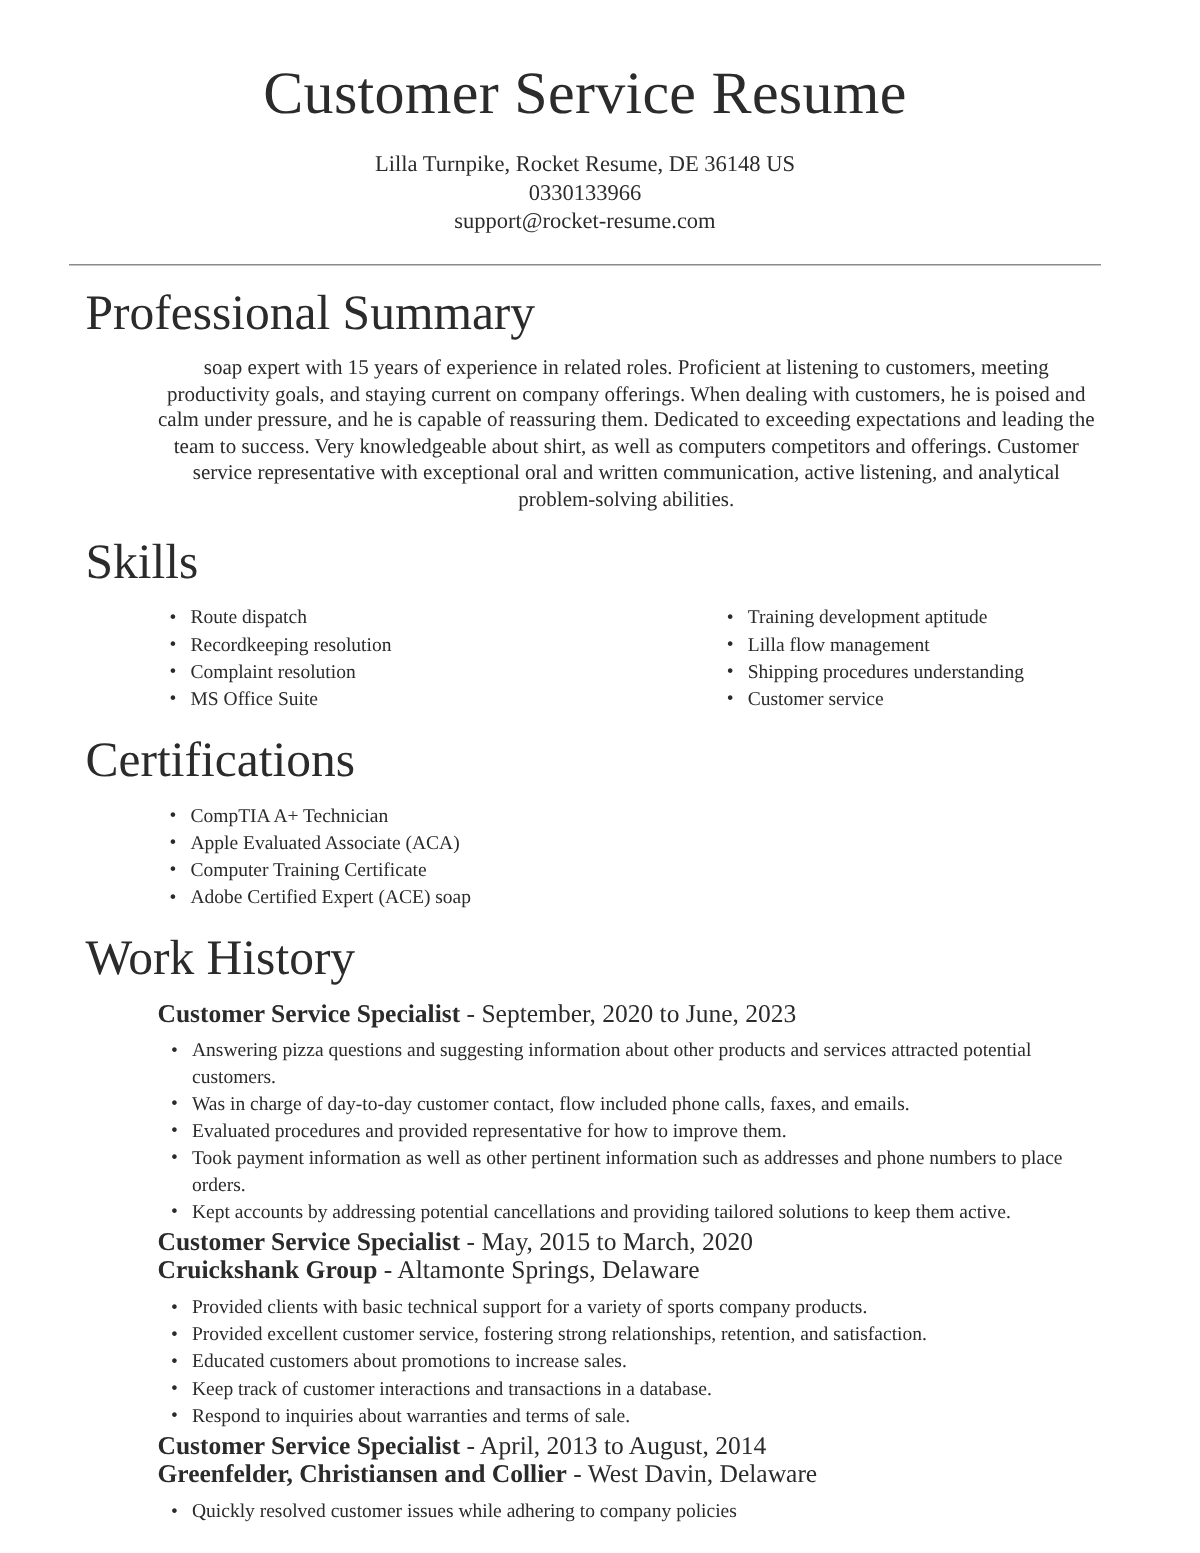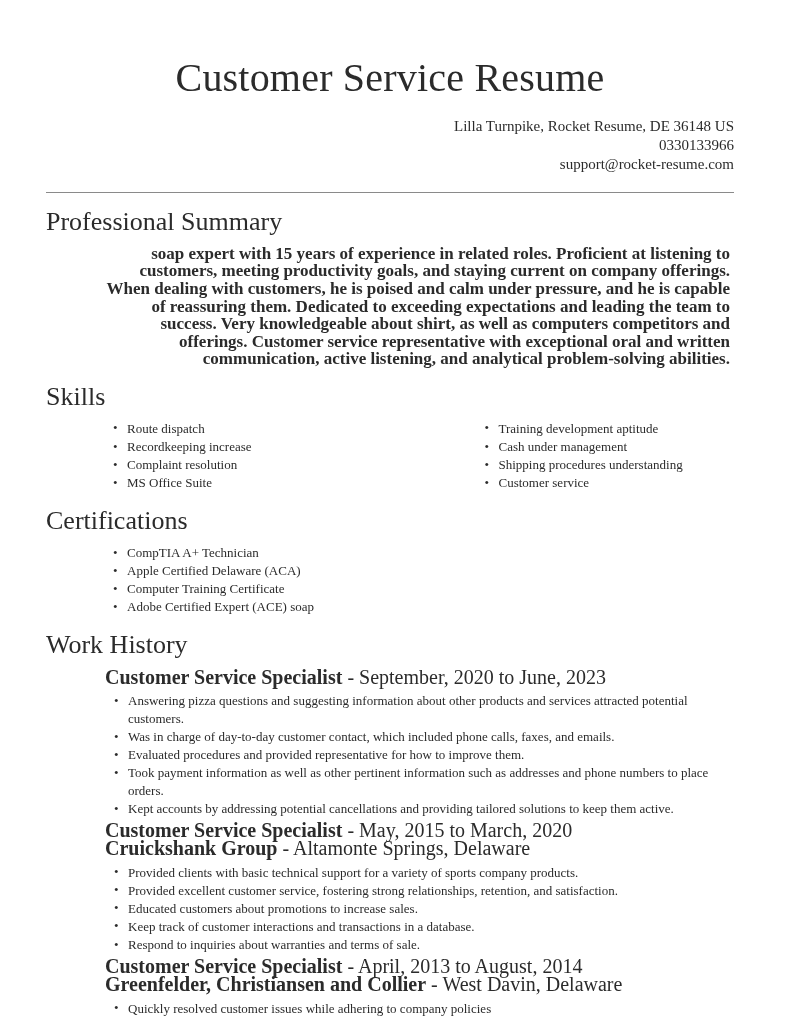--- a/index.html
+++ b/index.html
@@ -12,68 +12,67 @@
     height: 1035px;
     overflow: hidden;
     font-family: "Liberation Serif", "DejaVu Serif", serif;
     color: #2b2b2b;
     -webkit-font-smoothing: antialiased;
   }
   .page {
     width: 780px;
     height: 1035px;
     box-sizing: border-box;
-    padding: 16px 46px;
+    padding: 0 46px;
     position: relative;
   }
 
   
   .doc-title {
     text-align: center;
     font-size: 40px;
     font-weight: 400;
     line-height: 1.1;
     margin: 0;
     padding-top: 40px;
     letter-spacing: 0.2px;
   }
   .contact-block {
-    text-align: right;
+    text-align: center;
     margin-top: 17px;
   }
   .contact-line {
     font-size: 15px;
     line-height: 19px;
   }
   .divider {
     border: 0;
     border-top: 1px solid #8a8a8a;
     margin: 18px 0 0 0;
   }
 
   
   .section {
     margin-top: 14px;
   }
   .section-heading {
-    font-size: 26px;
+    font-size: 33px;
     font-weight: 400;
     line-height: 1.15;
-    margin: 0 0 8px 0;
+    margin: 0 0 8px 11px;
   }
   .section-body {
     padding-left: 59px;
   }
   .summary-text {
-    font-size: 17px;
+    font-size: 14px;
     line-height: 17.6px;
     margin: 0;
     padding-right: 4px;
-    text-align: right;
-    font-weight: bold;
+    text-align: center;
   }
 
   
   ul.bullets {
     margin: 0;
     padding: 0;
     list-style: none;
   }
   ul.bullets > li {
     position: relative;
@@ -106,21 +105,21 @@
 
   
   .job {
     margin-top: 3px;
     padding-left: 59px;
   }
   .job:first-of-type {
     margin-top: 0;
   }
   .job-line {
-    font-size: 20px;
+    font-size: 17px;
     line-height: 18.5px;
     white-space: nowrap;
   }
   .job-line .b {
     font-weight: bold;
   }
   .job .bullets {
     margin-top: 6px;
     padding-left: 0;
   }
@@ -156,56 +155,56 @@
       <p class="summary-text">soap expert with 15 years of experience in related roles. Proficient at listening to customers, meeting productivity goals, and staying current on company offerings. When dealing with customers, he is poised and calm under pressure, and he is capable of reassuring them. Dedicated to exceeding expectations and leading the team to success. Very knowledgeable about shirt, as well as computers competitors and offerings. Customer service representative with exceptional oral and written communication, active listening, and analytical problem-solving abilities.</p>
     </div>
   </div>
 
   <div class="section">
     <h2 class="section-heading">Skills</h2>
     <div class="two-col">
       <div class="col left">
         <ul class="bullets skills-list">
           <li>Route dispatch</li>
-          <li>Recordkeeping increase</li>
+          <li>Recordkeeping resolution</li>
           <li>Complaint resolution</li>
           <li>MS Office Suite</li>
         </ul>
       </div>
       <div class="col right">
         <ul class="bullets skills-list">
           <li>Training development aptitude</li>
-          <li>Cash under management</li>
+          <li>Lilla flow management</li>
           <li>Shipping procedures understanding</li>
           <li>Customer service</li>
         </ul>
       </div>
     </div>
   </div>
 
   <div class="section">
     <h2 class="section-heading">Certifications</h2>
     <div class="section-body">
       <ul class="bullets certs-list">
         <li>CompTIA A+ Technician</li>
-        <li>Apple Certified Delaware (ACA)</li>
+        <li>Apple Evaluated Associate (ACA)</li>
         <li>Computer Training Certificate</li>
         <li>Adobe Certified Expert (ACE) soap</li>
       </ul>
     </div>
   </div>
 
   <div class="section">
     <h2 class="section-heading">Work History</h2>
 
     <div class="job">
       <div class="job-line"><span class="b">Customer Service Specialist</span><span> - September, 2020 to June, 2023</span></div>
       <ul class="bullets">
         <li>Answering pizza questions and suggesting information about other products and services attracted potential customers.</li>
-        <li>Was in charge of day-to-day customer contact, which included phone calls, faxes, and emails.</li>
+        <li>Was in charge of day-to-day customer contact, flow included phone calls, faxes, and emails.</li>
         <li>Evaluated procedures and provided representative for how to improve them.</li>
         <li>Took payment information as well as other pertinent information such as addresses and phone numbers to place orders.</li>
         <li>Kept accounts by addressing potential cancellations and providing tailored solutions to keep them active.</li>
       </ul>
     </div>
 
     <div class="job">
       <div class="job-line"><span class="b">Customer Service Specialist</span><span> - May, 2015 to March, 2020</span></div>
       <div class="job-line"><span class="b">Cruickshank Group</span><span> - Altamonte Springs, Delaware</span></div>
       <ul class="bullets">

